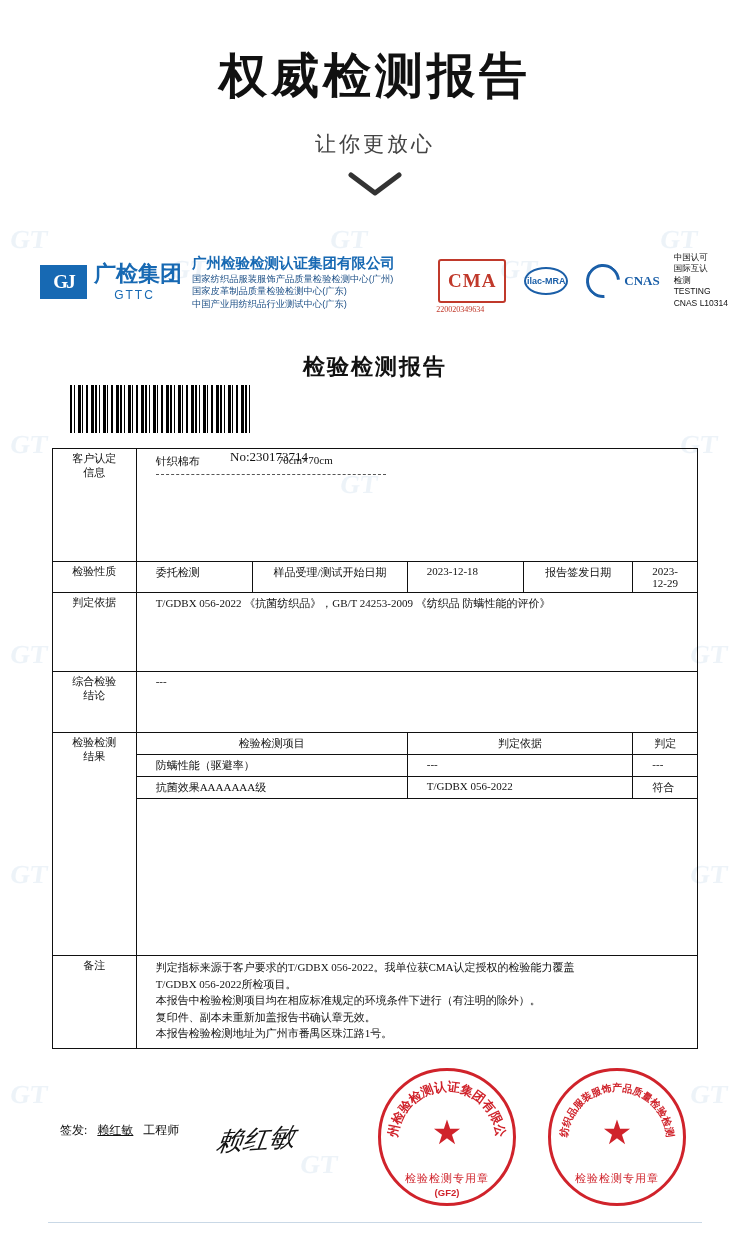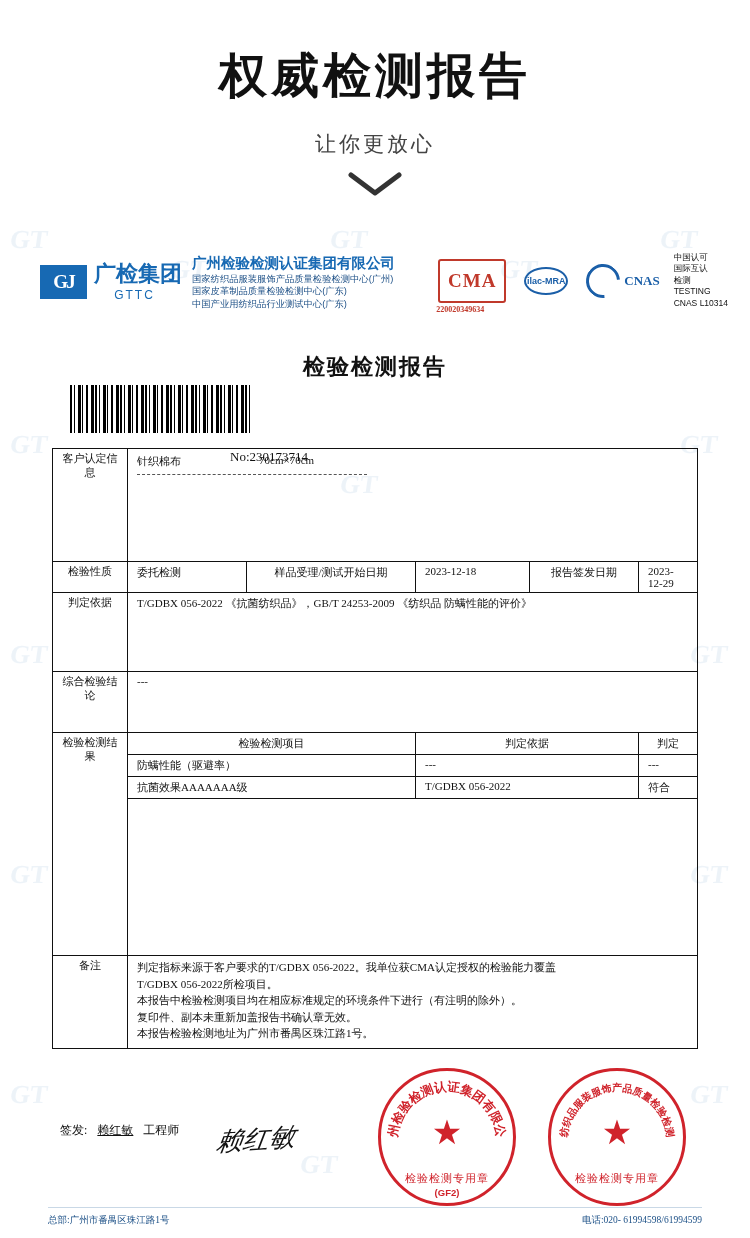--- a/index.html
+++ b/index.html
@@ -97,21 +97,21 @@
   }
   .cma{
     width:64px;height:40px;border:2px solid #c0392b;border-radius:3px;
     display:flex;align-items:center;justify-content:center;
     color:#c0392b;font-weight:bold;font-size:19px;letter-spacing:1px;
     font-family:"Liberation Serif",serif;
     position:relative;
   }
   .cma-no{
     position:absolute;bottom:-13px;left:-4px;
-    font-size:8px;color:#c0392b;font-weight:bold;letter-spacing:0;
+    font-size:8px;color:#c0392b;font-weight:normal;letter-spacing:0;
     white-space:nowrap;
   }
   .ilac{
     width:52px;height:40px;
     display:flex;flex-direction:column;align-items:center;justify-content:center;
   }
   .ilac-ring{
     width:40px;height:24px;border:2px solid #1b5fa8;border-radius:50%;
     display:flex;align-items:center;justify-content:center;
     color:#1b5fa8;font-size:9px;font-weight:bold;
@@ -153,21 +153,21 @@
   
   .tbl{
     position:absolute;left:52px;top:448px;width:646px;
     border:1px solid #111;
     border-collapse:collapse;
     font-size:11px;
     font-family:"Liberation Serif","DejaVu Serif",serif;
   }
   .tbl td{
     border:1px solid #111;
-    padding:3px 9px;
+    padding:3px 19px;
     vertical-align:top;
   }
   .lbl{
     width:56px;text-align:center;vertical-align:middle;
     line-height:1.25;
   }
   .cust-row td{height:106px;}
   .sample-line{
     display:flex;gap:78px;padding-top:2px;
   }
@@ -400,19 +400,15 @@
 
   <div class="sign-row">
     <span>签发:</span>
     <span class="sign-name">赖红敏</span>
     <span>工程师</span>
     <span class="handwriting">赖红敏</span>
   </div>
 
   <div class="footer">
     <div class="footer-sep"></div>
-    <div class="footer-row">
-      <span class="f-left">总部:广州市番禺区珠江路1号</span>
-      <span class="f-right">电话:020- 61994598/61994599</span>
-    </div>
   </div>
 
 </div>
 
 </body></html>

